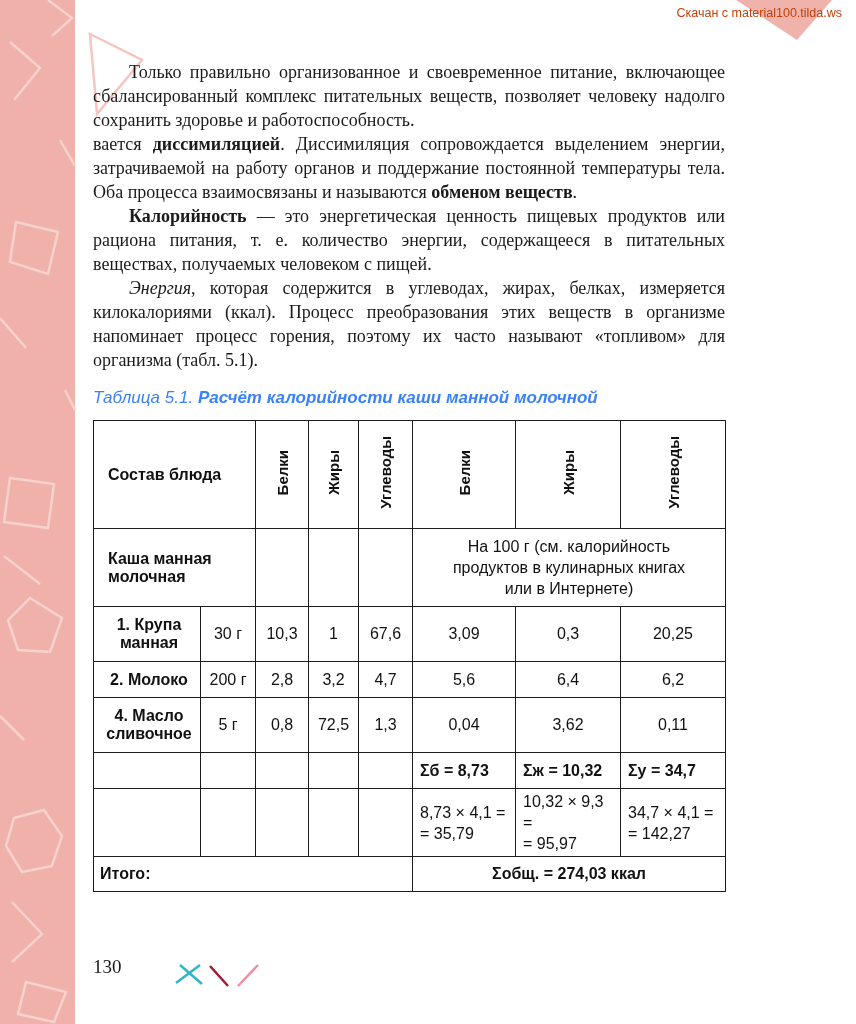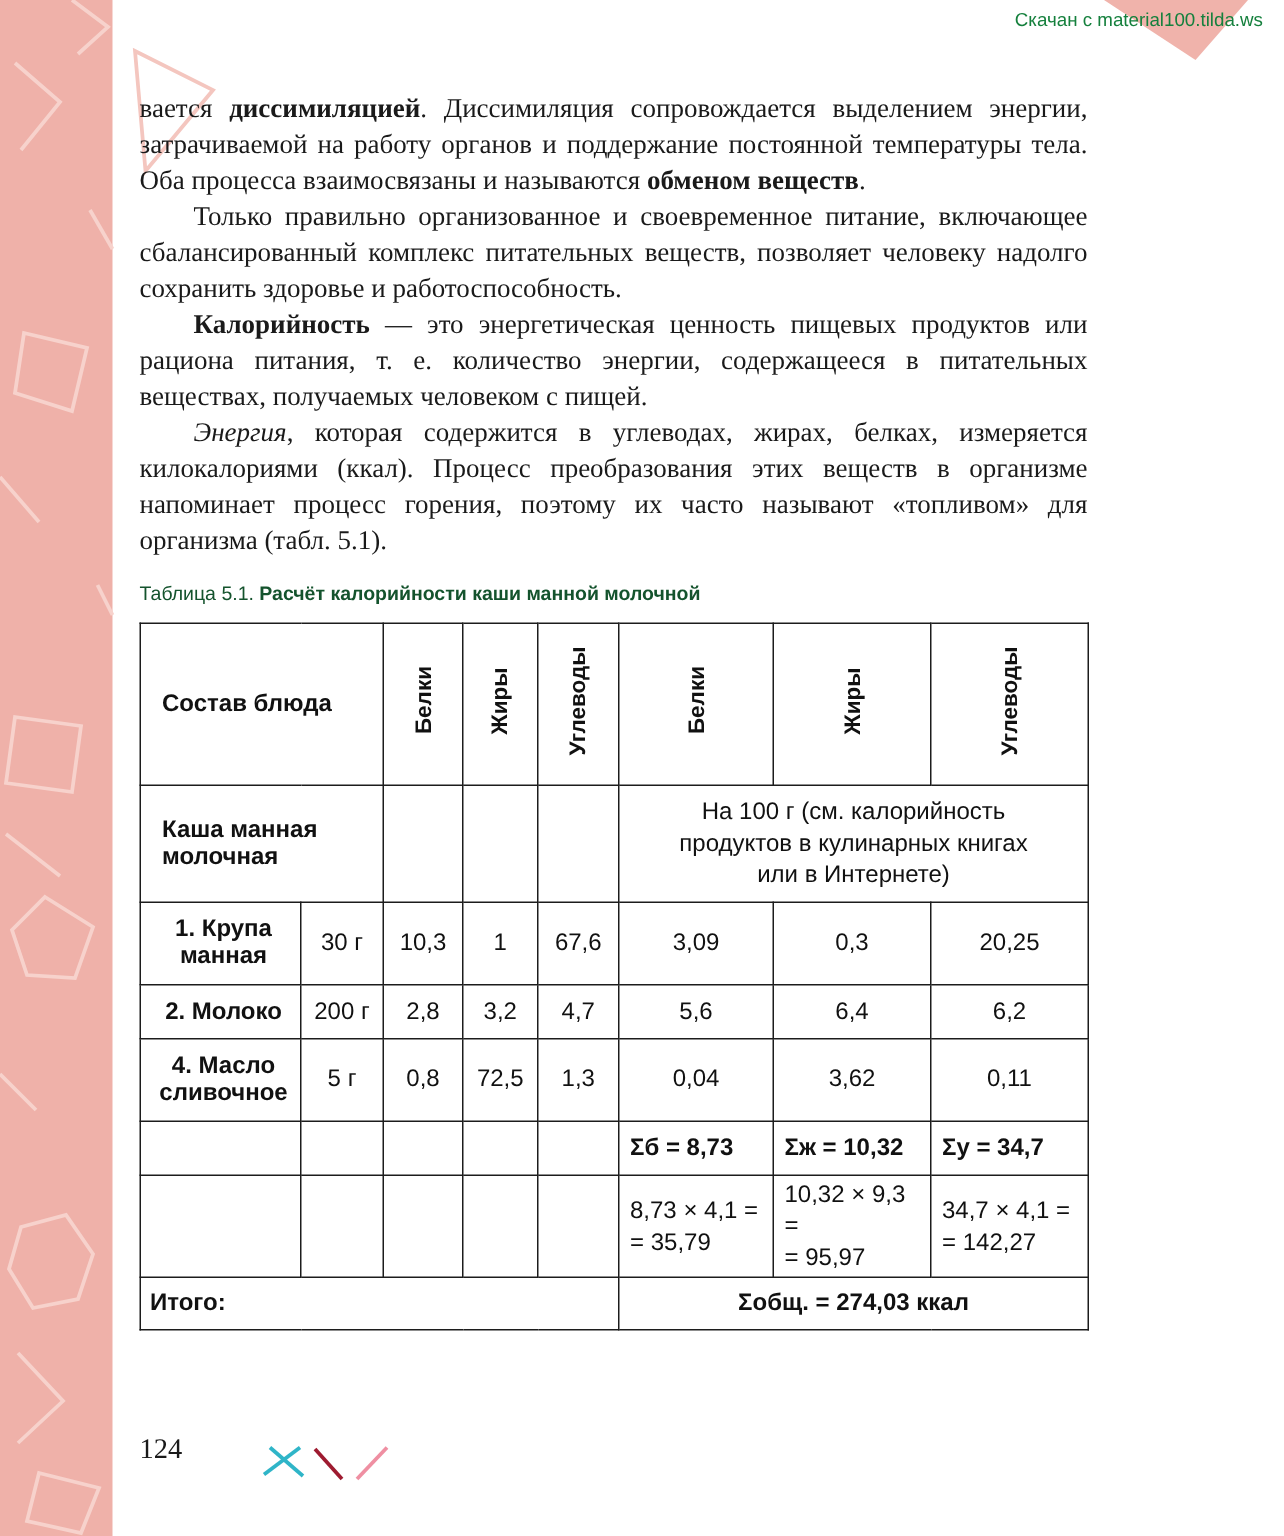--- a/index.html
+++ b/index.html
@@ -23,41 +23,42 @@
     position: absolute;
     left: 0; top: 0;
     width: 856px; height: 1024px;
     pointer-events: none;
   }
   .watermark {
     position: absolute;
     top: 6px; right: 14px;
     font-family: "Liberation Sans", sans-serif;
     font-size: 12.5px;
-    color: #15803d;
+    color: #c2410c;
     z-index: 5;
   }
   .content {
     position: absolute;
     left: 93px; top: 60px;
     width: 632px;
     z-index: 4;
   }
   .content p.body-text {
     margin: 0;
     font-size: 18px;
     line-height: 24px;
     text-align: justify;
   }
   .content p.indent { text-indent: 36px; }
   .caption {
     margin: 16px 0 0 0;
     font-family: "Liberation Sans", sans-serif;
-    font-size: 13px;
-    color: #14532d;
+    font-size: 17px;
+    color: #3b82f6;
+    font-style: italic;
   }
   .calc-table {
     border-collapse: collapse;
     table-layout: fixed;
     width: 534px;
     margin-top: 12px;
     font-family: "Liberation Sans", sans-serif;
     color: #111;
   }
   .calc-table td {
@@ -133,23 +134,23 @@
       <line x1="180" y1="965" x2="202" y2="984" stroke="#2fb5c8"></line>
       <line x1="210" y1="966" x2="228" y2="986" stroke="#9e1b30"></line>
       <line x1="238" y1="986" x2="258" y2="965" stroke="#ef8fa2"></line>
     </g>
   </svg>
 
   <div class="watermark">Скачан с material100.tilda.ws</div>
 
   <div class="content">
 
+    <p class="body-text indent"><span>Только правильно организованное и своевременное питание, включающее сбалансированный комплекс питательных веществ, позволяет человеку надолго сохранить здоровье и работоспособность.</span></p>
+
     <p class="body-text"><span>вается </span><b>диссимиляцией</b><span>. Диссимиляция сопровождается выделением энергии, затрачиваемой на работу органов и поддержание постоянной температуры тела. Оба процесса взаимосвязаны и называются </span><b>обменом веществ</b><span>.</span></p>
-
-    <p class="body-text indent"><span>Только правильно организованное и своевременное питание, включающее сбалансированный комплекс питательных веществ, позволяет человеку надолго сохранить здоровье и работоспособность.</span></p>
 
     <p class="body-text indent"><b>Калорийность</b><span> — это энергетическая ценность пищевых продуктов или рациона питания, т. е. количество энергии, содержащееся в питательных веществах, получаемых человеком с пищей.</span></p>
 
     <p class="body-text indent"><i>Энергия</i><span>, которая содержится в углеводах, жирах, белках, измеряется килокалориями (ккал). Процесс преобразования этих веществ в организме напоминает процесс горения, поэтому их часто называют «топливом» для организма (табл. 5.1).</span></p>
 
     <p class="caption"><span>Таблица 5.1. </span><b>Расчёт калорийности каши манной молочной</b></p>
 
     <table class="calc-table">
       <colgroup>
         <col style="width:107px">
@@ -236,15 +237,15 @@
         </tr>
         <tr class="r-total">
           <td colspan="5" class="c-total-label">Итого:</td>
           <td colspan="3" class="c-total-value">Σобщ. = 274,03 ккал</td>
         </tr>
       </tbody>
     </table>
 
   </div>
 
-  <div class="page-number">124</div>
+  <div class="page-number">130</div>
 
 </div>
 
 </body></html>

